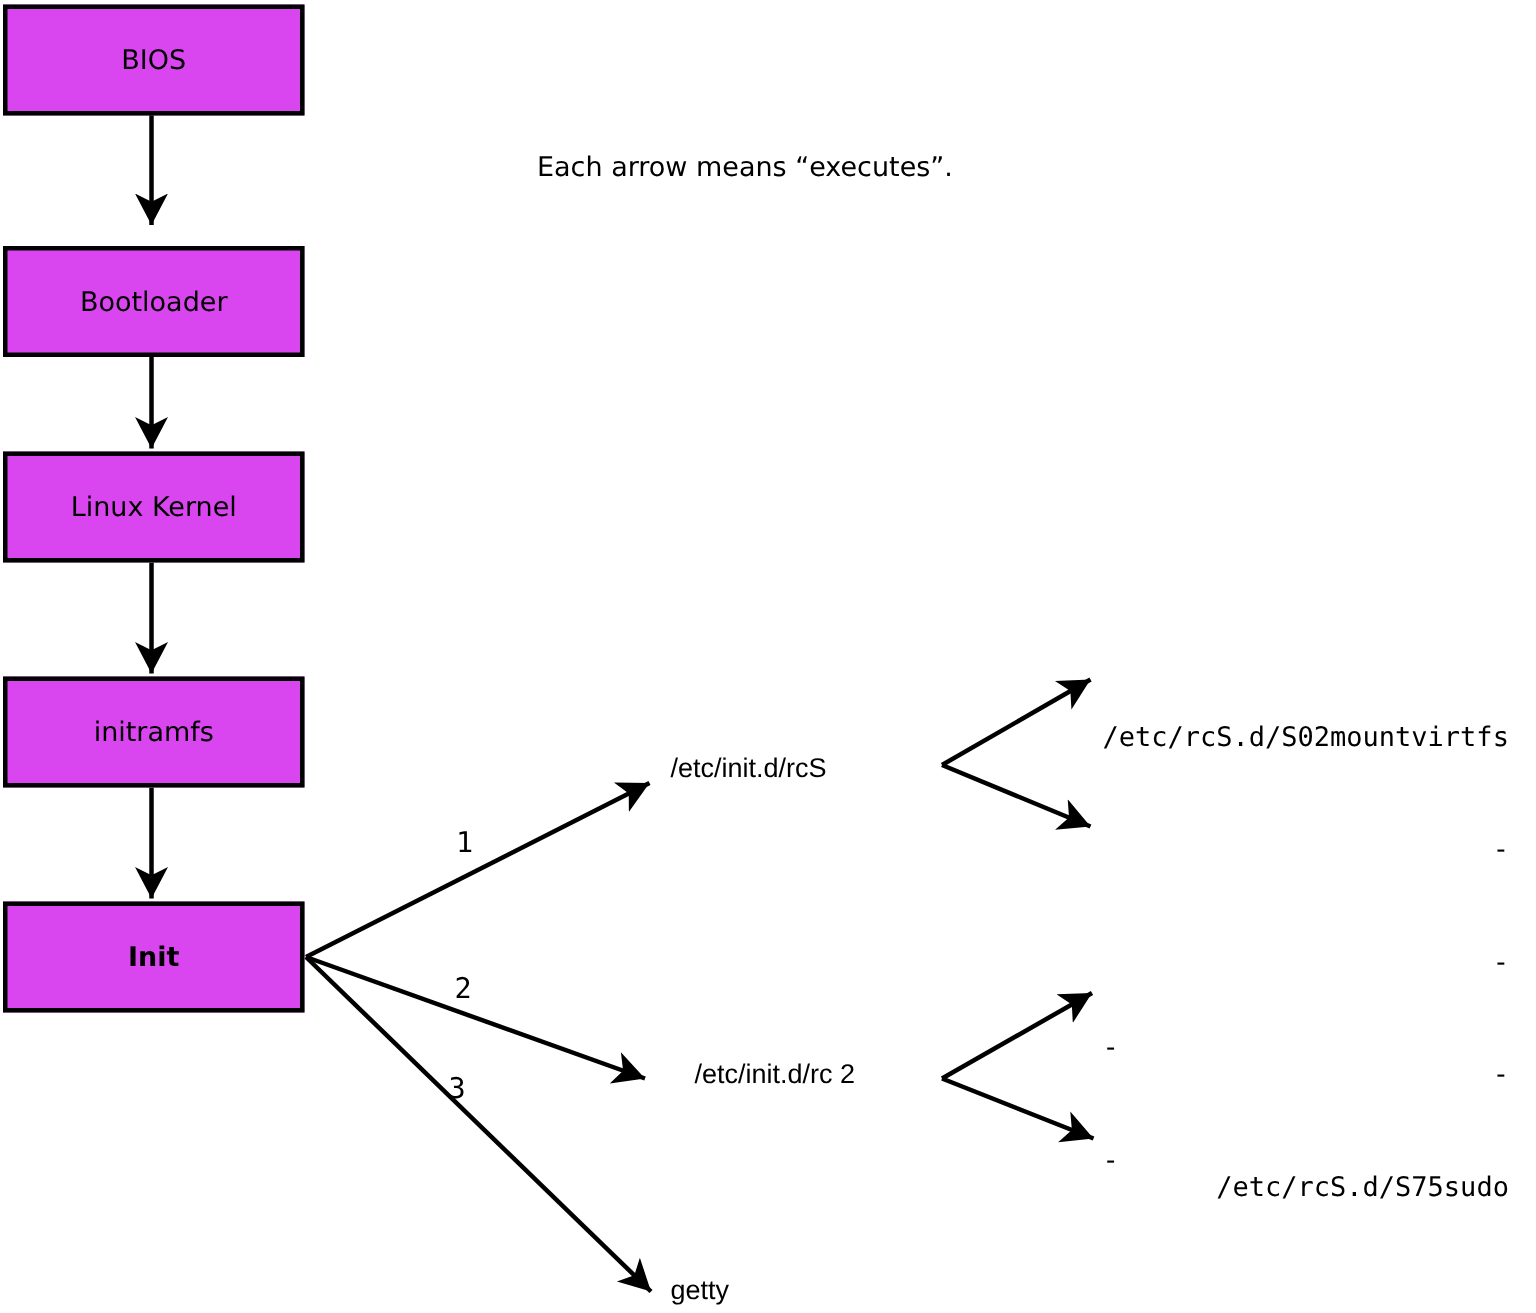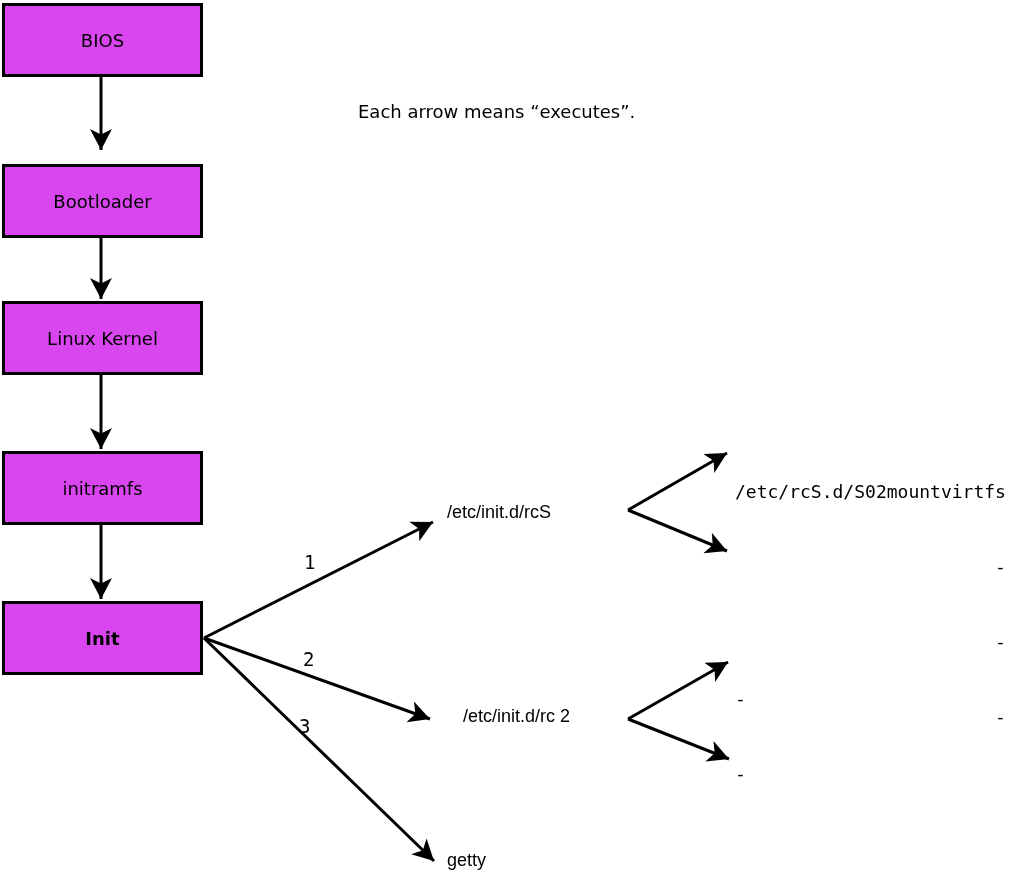--- a/index.html
+++ b/index.html
@@ -121,20 +121,21 @@
 
   <div class="mono target-rcs">/etc/init.d/rcS</div>
   <div class="mono target-rc2">/etc/init.d/rc 2</div>
   <div class="mono target-getty">getty</div>
 
   <div class="script-list list-rcs">
     <div>/etc/rcS.d/S02mountvirtfs</div>
     <div>-</div>
     <div>-</div>
     <div>-</div>
+    <div>/etc/rcS.d/S75sudo</div>
   </div>
 
   <div class="script-list list-rc2">
     <div>-</div>
     <div>-</div>
     
     
   </div>
 
 </div>

